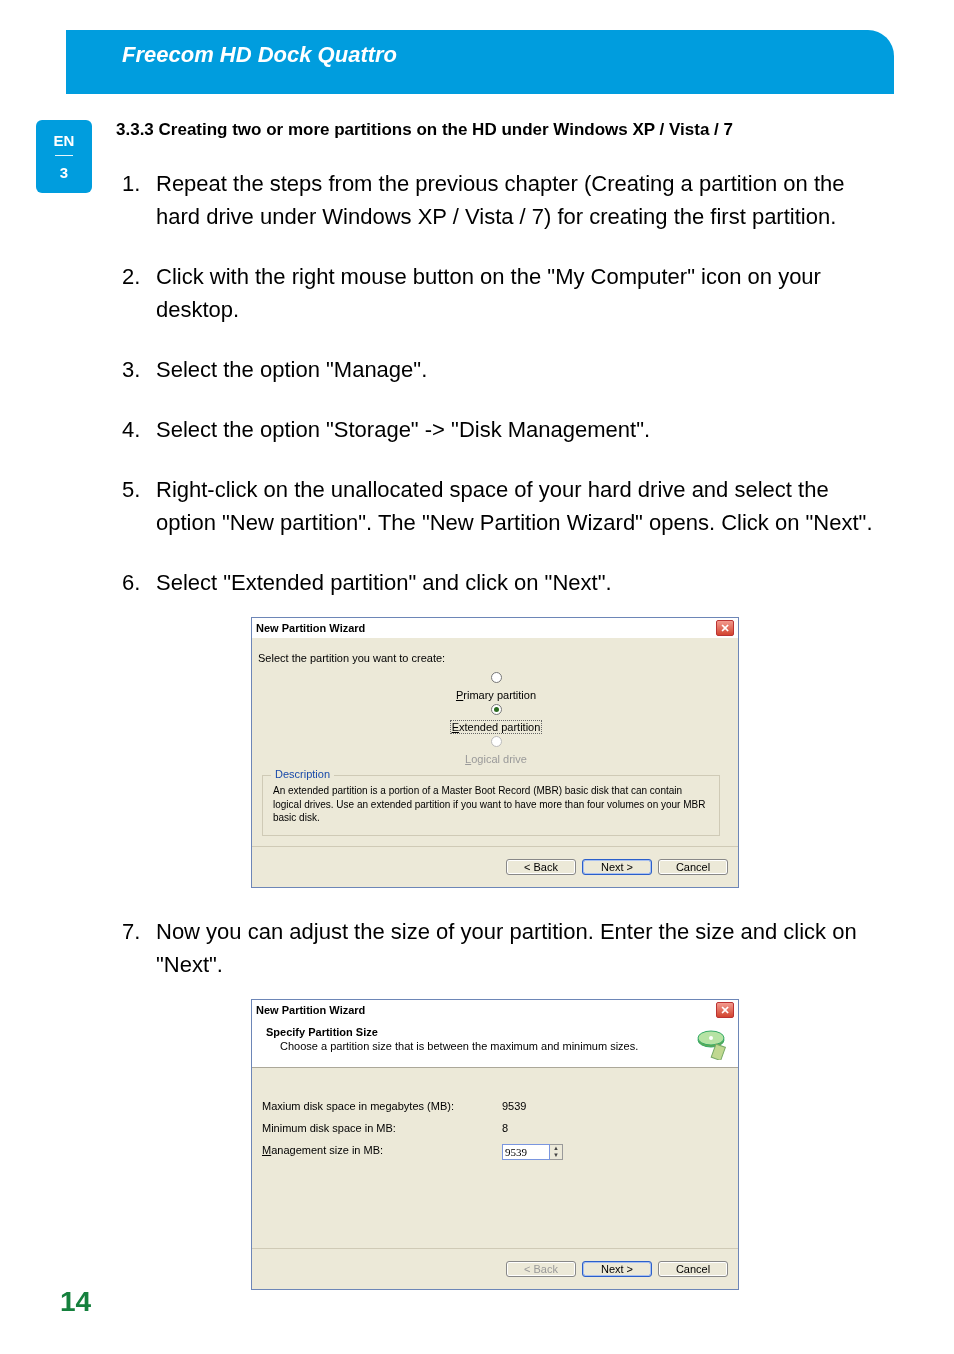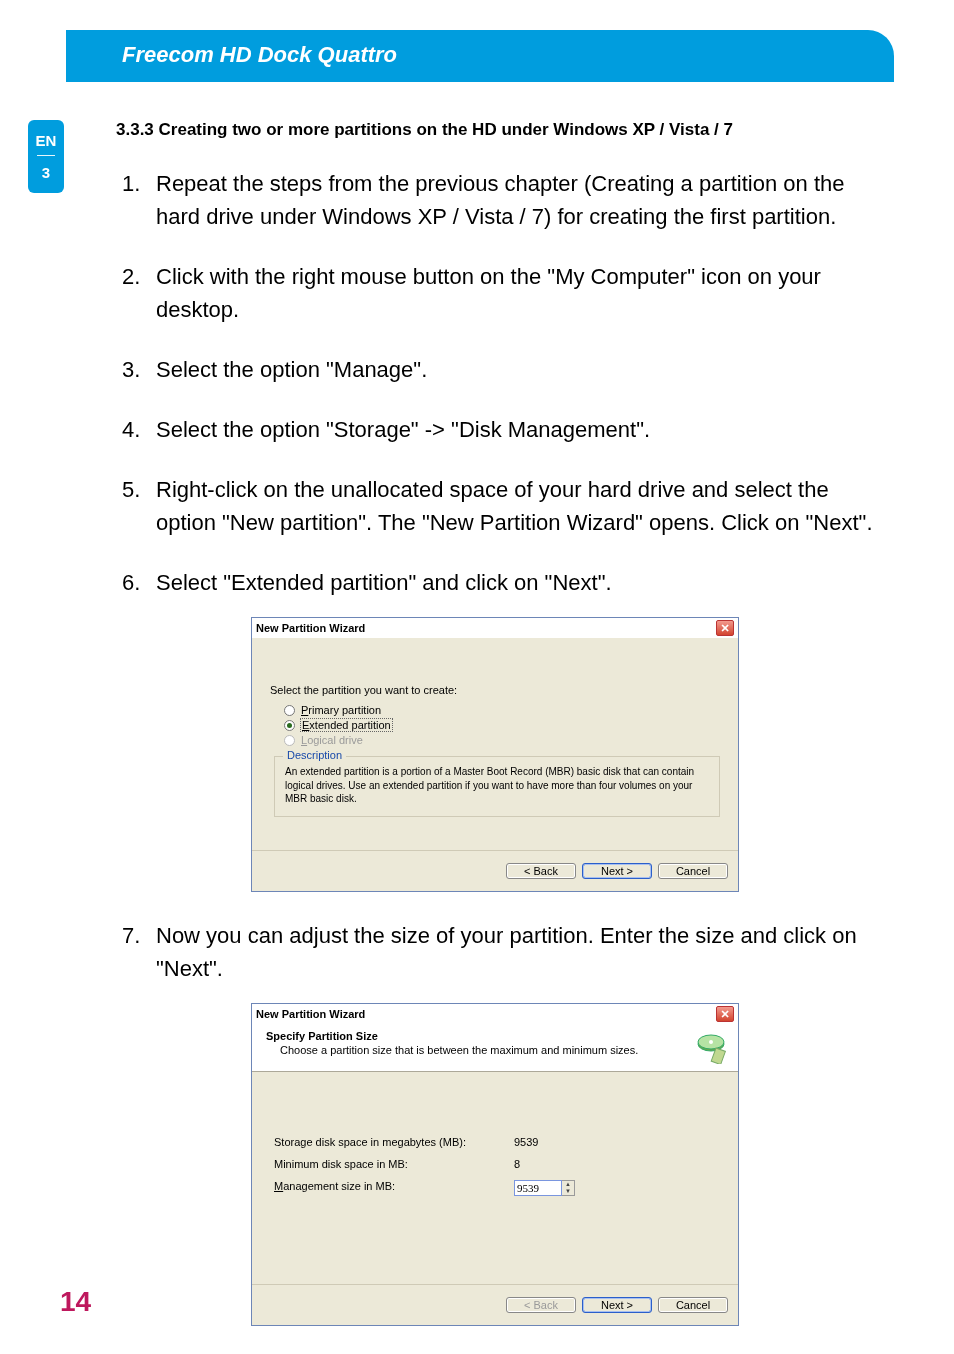--- a/index.html
+++ b/index.html
@@ -6,40 +6,40 @@
   body {
     width: 954px;
     height: 1354px;
     background: #fff;
     font-family: "Segoe UI", Tahoma, Arial, sans-serif;
     position: relative;
     color: #000;
   }
   .sidebar-tab {
     position: absolute;
-    left: 28px;
+    left: 36px;
     top: 120px;
-    width: 36px;
+    width: 56px;
     background: #009dde;
     border-radius: 6px;
     color: #fff;
     text-align: center;
     font-weight: bold;
     font-size: 15px;
     padding: 12px 0 12px 0;
   }
   .sidebar-tab .lang { display:block; padding-bottom:6px;}
   .sidebar-tab .divider { width: 18px; height:1px; background:#fff; margin:0 auto 8px auto; opacity:0.9;}
   .sidebar-tab .chap { display:block; }
   .title-bar {
     position: absolute;
     left: 66px;
     top: 30px;
     right: 60px;
-    height: 52px;
+    height: 64px;
     background: #009dde;
     border-radius: 0 26px 0 0;
     color: #fff;
     font-weight: bold;
     font-size: 22px;
     font-style: italic;
     padding: 12px 0 0 56px;
   }
   .content {
     position: absolute;
@@ -99,26 +99,25 @@
     position: relative;
     min-height: 48px;
   }
   .dialog-header .h-title { font-weight: bold; font-size: 11px; }
   .dialog-header .h-sub { font-size: 11px; padding-left: 14px; padding-top:2px; color:#000;}
   .disk-icon {
     position: absolute; right: 10px; top: 6px;
     width: 34px; height: 34px;
   }
   .dialog-body {
-    padding: 14px 18px 10px 18px;
+    padding: 14px 18px 10px 6px;
     background: #ece9d8;
     min-height: 180px;
-    margin-top: 32px;
-  }
-  .radio-row { display:flex; align-items:center; gap:6px; margin: 3px 0 3px 14px; font-size:11px; }
+  }
+  .radio-row { display:flex; align-items:center; gap:6px; margin: 3px 0 3px 14px; font-size:11px;flex-direction:column; }
   .radio { width:11px; height:11px; border:1px solid #777; border-radius:50%; display:inline-flex; align-items:center; justify-content:center; background:#fff;}
   .radio.checked::after { content:""; width:5px; height:5px; border-radius:50%; background:#2a6b1f; }
   .radio.disabled { border-color:#bbb; }
   .radio-label.disabled { color:#9a9a9a; }
   .underline-first::first-letter { text-decoration: underline; }
   .dotted { outline: 1px dotted #666; padding: 0 1px;}
   .fieldset {
     border: 1px solid #cfcab6;
     margin: 10px 0 0 4px;
     padding: 8px 10px 10px 10px;
@@ -161,21 +160,21 @@
     display:flex; flex-direction:column;
     border:1px solid #9a9a9a; border-left:none;
     background:#ece9d8;
   }
   .spinbox .spin span {
     font-size:6px; line-height:7px; padding:0 3px; color:#444;
   }
   .page-num {
     position:absolute;
     left: 60px; bottom: 36px;
-    color:#be185d; font-weight:bold; font-size:28px;
+    color:#15803d; font-weight:bold; font-size:28px;
   }
 </style>
 </head>
 <body>
 
 <div class="sidebar-tab">
   <span class="lang">EN</span>
   <div class="divider"></div>
   <span class="chap">3</span>
 </div>
@@ -242,21 +241,21 @@
       <svg class="disk-icon" viewBox="0 0 34 34">
         <ellipse cx="17" cy="14" rx="13" ry="7" fill="#6aa84f" stroke="#3a6"></ellipse>
         <ellipse cx="17" cy="12" rx="13" ry="7" fill="#b6e3a4" stroke="#3a6"></ellipse>
         <circle cx="17" cy="12" r="2" fill="#fff"></circle>
         <rect x="22" y="18" width="10" height="14" fill="#c0d890" stroke="#7a6" transform="rotate(20 22 18)"></rect>
       </svg>
     </div>
     <div class="dialog-body">
       <div class="size-grid">
         <div class="size-row">
-          <span class="lbl">Storage disk space in megabytes (MB):</span>
+          <span class="lbl">Maxium disk space in megabytes (MB):</span>
           <span class="val">9539</span>
         </div>
         <div class="size-row">
           <span class="lbl">Minimum disk space in MB:</span>
           <span class="val">8</span>
         </div>
         <div class="size-row">
           <span class="lbl underline-first">Management size in MB:</span>
           <span class="val">
             <span class="spinbox">

